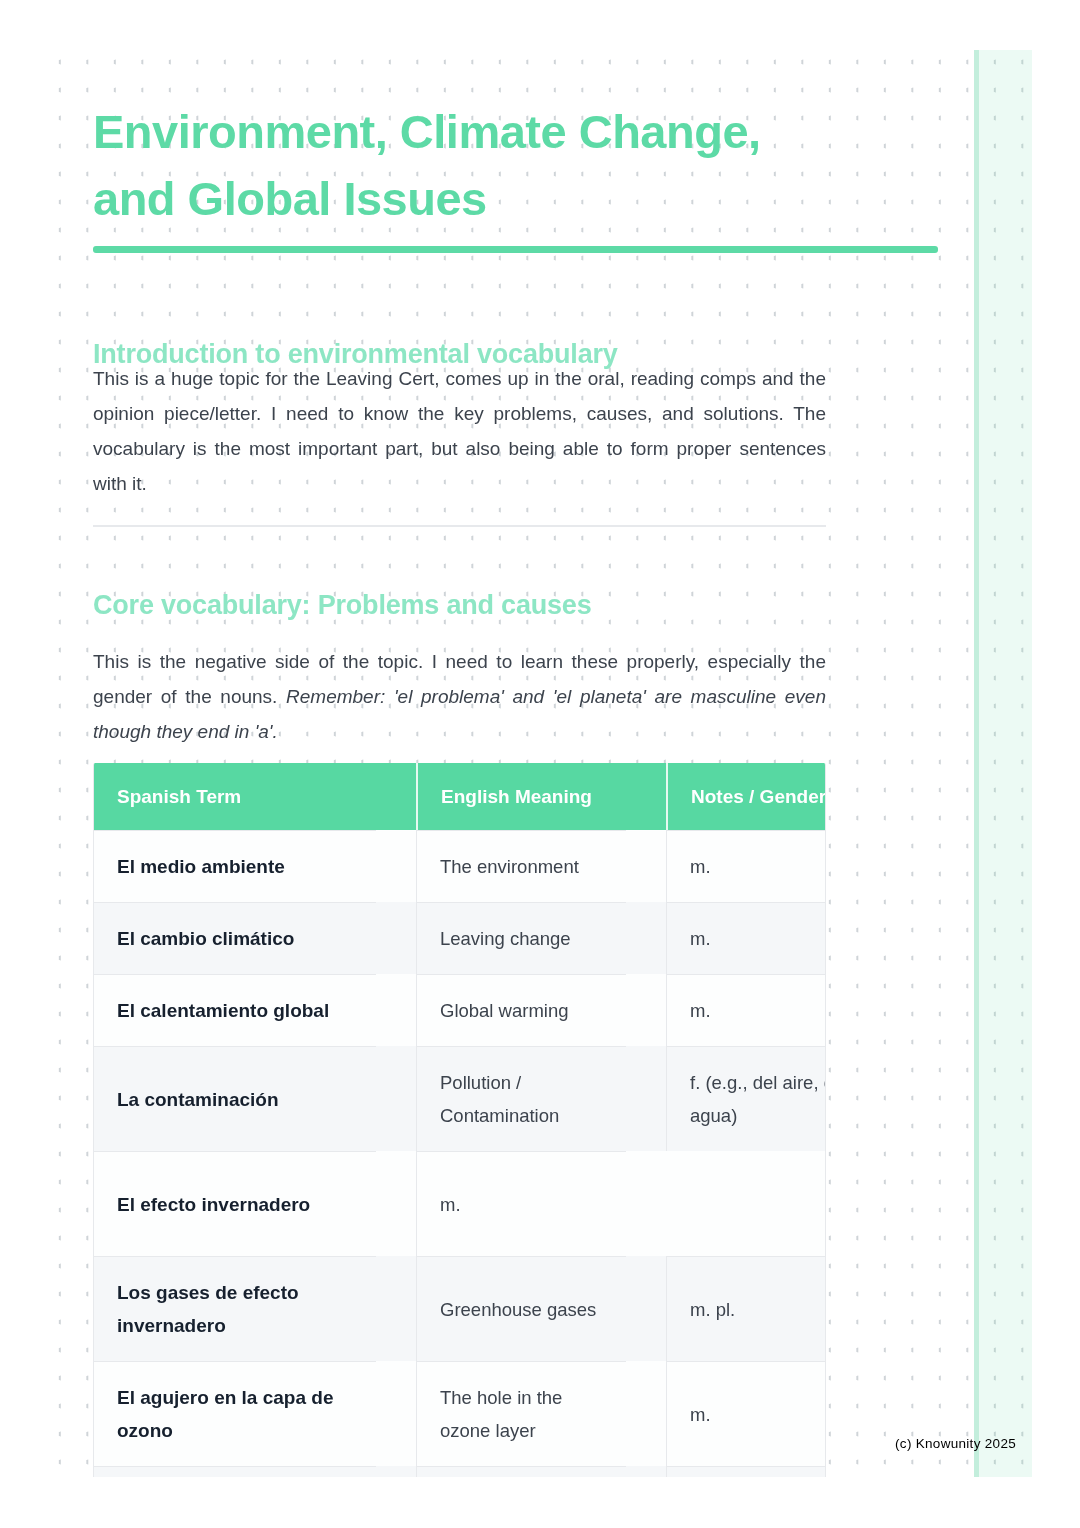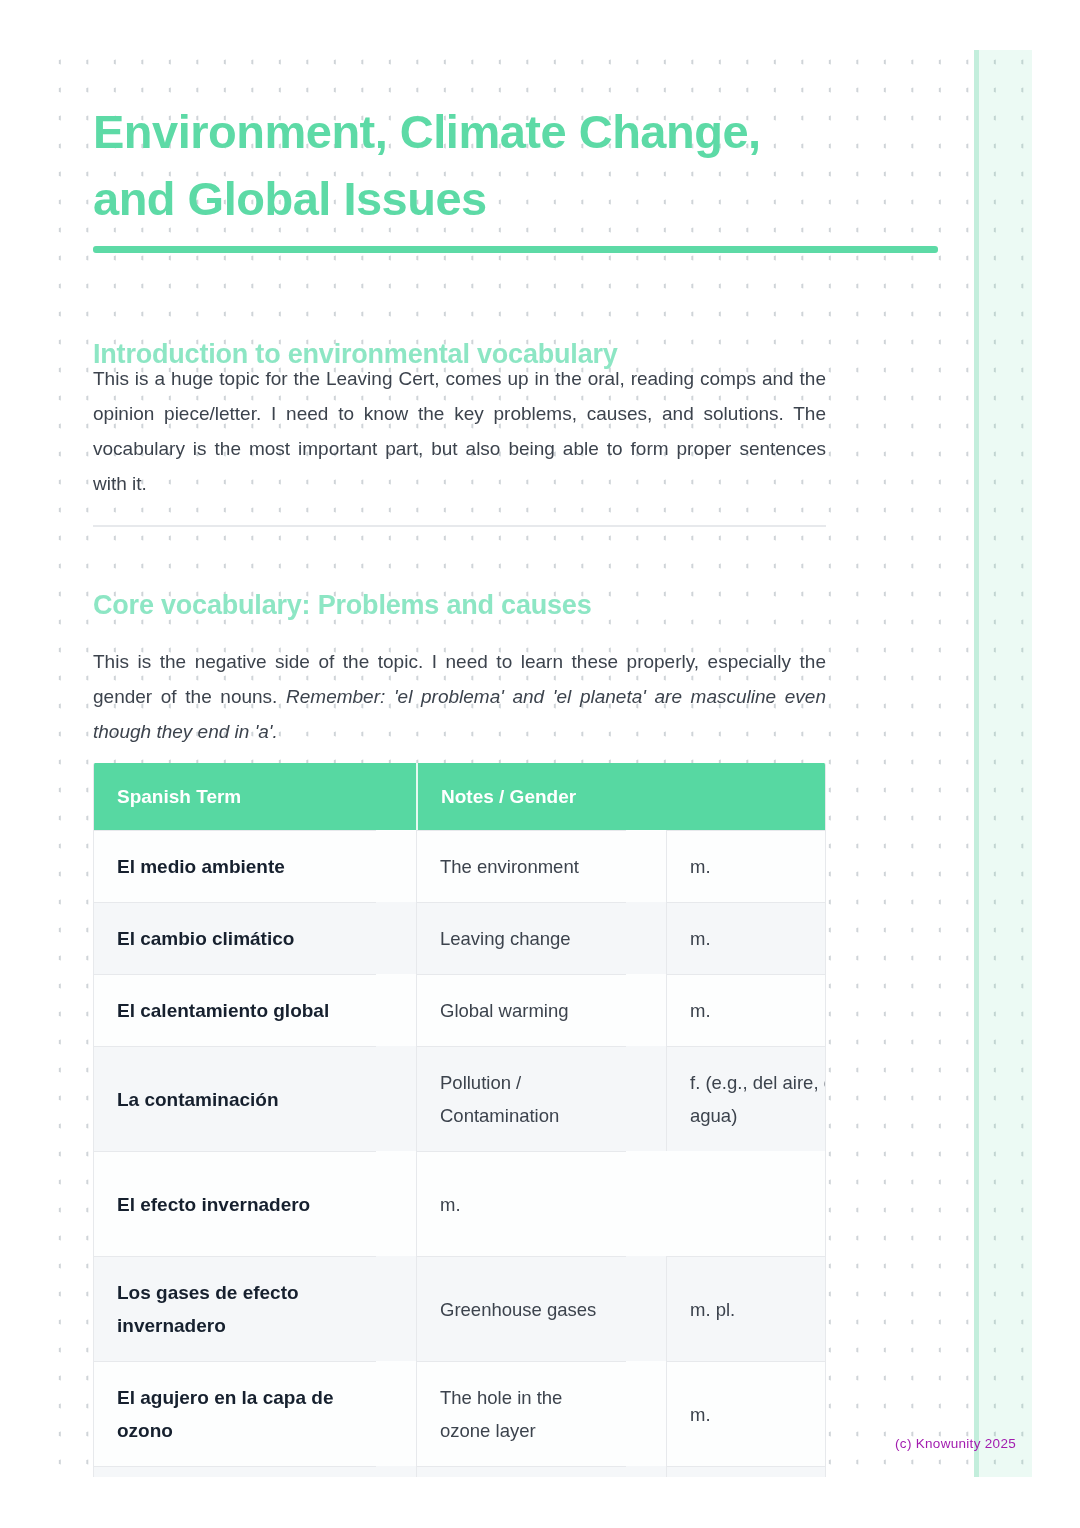--- a/index.html
+++ b/index.html
@@ -75,21 +75,21 @@
   .vcell + .vcell { border-left:1px solid #e7e9ec; }
   .vcell.es { font-weight:700; color:#16202e; font-size:19px; }
   .vrow.r1 { height:72px; }
   .vrow.r2 { height:105px; }
   .vrow.odd  { background:#fdfefe; }
   .vrow.even { background:#f5f7f9; }
   .vrow.cut { height:20px; }
 
   .footer-note {
     position:absolute; top:1436px; right:64px;
-    font-size:13.5px; color:#a21caf; letter-spacing:0.3px; z-index:5;
+    font-size:13.5px; color:#000000; letter-spacing:0.3px; z-index:5;
   }
 </style>
 </head>
 <body>
 
 <div class="paper">
   <div class="stripe"></div>
 
   <div class="content">
     <h1 class="doc-title">Environment, Climate Change,
@@ -100,20 +100,21 @@
     <p class="para p1">This is a huge topic for the Leaving Cert, comes up in the oral, reading comps and the opinion piece/letter. I need to know the key problems, causes, and solutions. The vocabulary is the most important part, but also being able to form proper sentences with it.</p>
 
     <div class="section-divider"></div>
 
     <h2 class="h2 core">Core vocabulary: Problems and causes</h2>
     <p class="para p2"><span>This is the negative side of the topic. I need to learn these properly, especially the gender of the nouns. </span><span class="em">Remember: 'el problema' and 'el planeta' are masculine even though they end in 'a'.</span></p>
 
     <div class="vtable">
       <div class="vrow head">
         <div class="vcell">Spanish Term</div>
+        <div class="vcell">English Meaning</div>
         <div class="vcell">Notes / Gender</div>
       </div>
 
       <div class="vrow r1 odd">
         <div class="vcell es">El medio ambiente</div>
         <div class="vcell">The environment</div>
         <div class="vcell">m.</div>
       </div>
       <div class="vrow r1 even">
         <div class="vcell es">El cambio climático</div>

